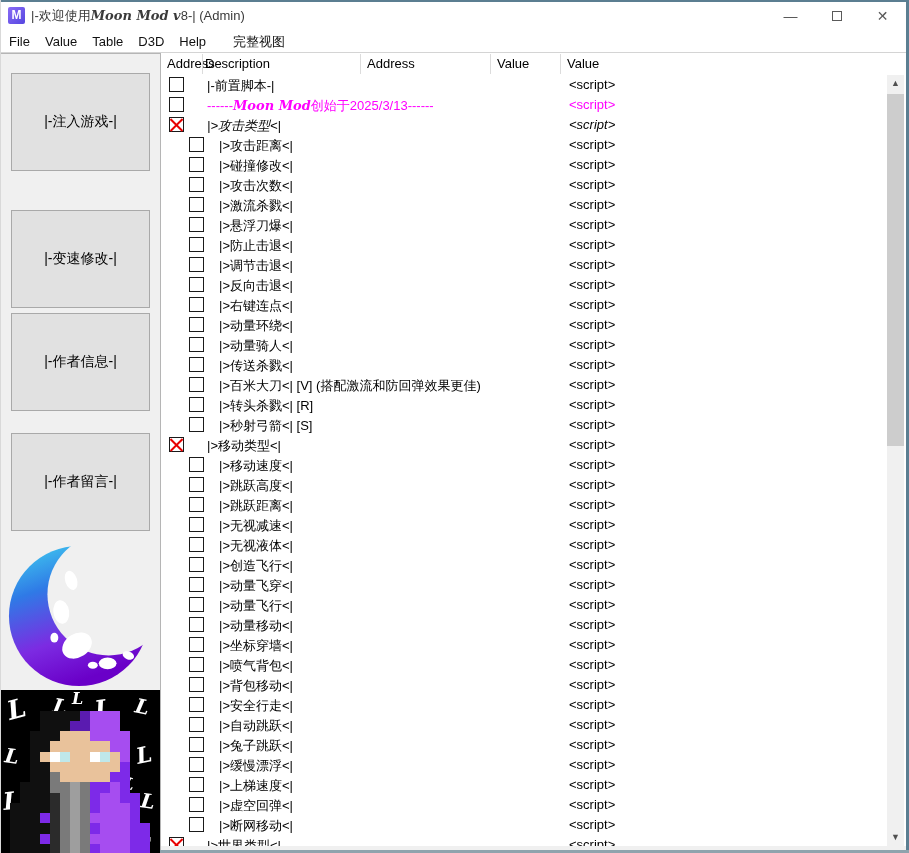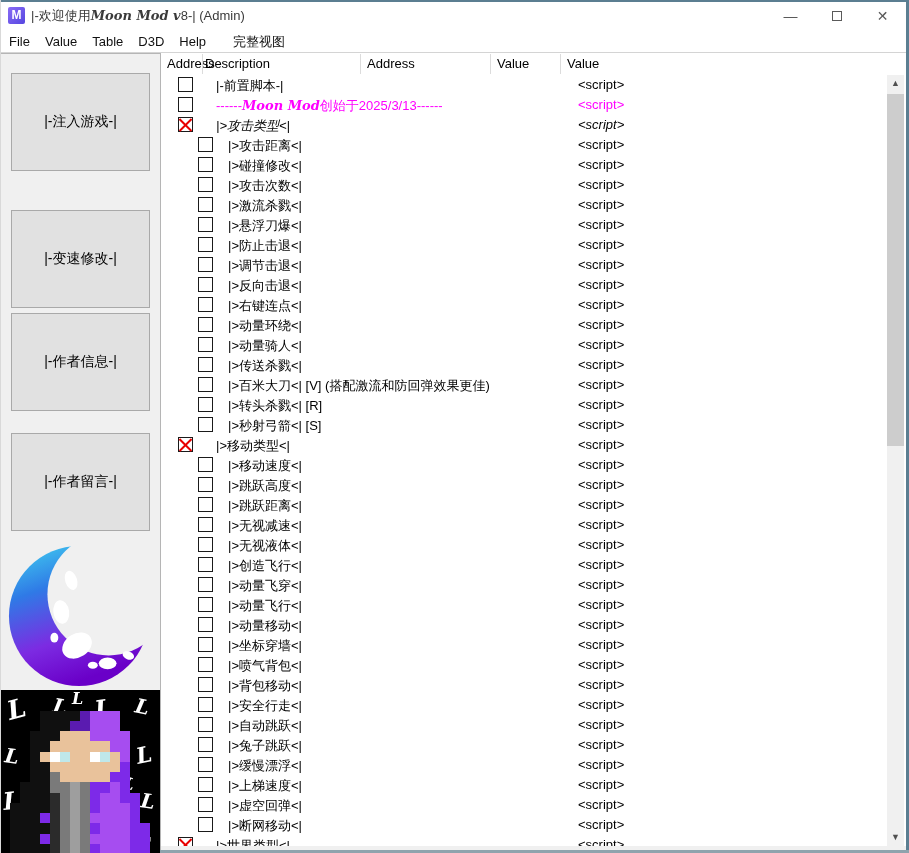--- a/index.html
+++ b/index.html
@@ -38,21 +38,21 @@
               display:flex; align-items:center; justify-content:center; cursor:default; }
   .moon-wrap { position:absolute; left:6px; top:483px; width:148px; height:152px; }
   .avatar-wrap { position:absolute; left:0px; top:636px; width:160px; height:164px; }
 
   
   .table-area { position:absolute; left:161px; top:53px; width:748px; height:793px; background:#fff; }
   .thead { position:absolute; left:0; top:0; width:748px; height:22px; background:#fff; font-size:13px; color:#000; }
   .th { position:absolute; top:3px; white-space:nowrap; }
   .th-sep { position:absolute; top:1px; width:1px; height:20px; background:#dcdcdc; }
   .tbody { position:absolute; left:0; top:22px; width:725px; height:771px; overflow:hidden; }
-  .trow { position:absolute; left:9px; width:725px; height:20px; font-size:13px; color:#000; }
+  .trow { position:absolute; left:0; width:725px; height:20px; font-size:13px; color:#000; }
   .cb { position:absolute; top:2px; width:15px; height:15px; border:1px solid #1a1a1a; background:#fff; }
   .cb.lvl0 { left:8px; } .cb.lvl1 { left:28px; }
   .cb.checked::before, .cb.checked::after { content:""; position:absolute; left:-2px; top:5.5px; width:17px; height:1.8px; background:#e80000; }
   .cb.checked::before { transform:rotate(45deg); }
   .cb.checked::after  { transform:rotate(-45deg); }
   .desc { position:absolute; top:2px; white-space:nowrap; }
   .desc.lvl0 { left:46px; } .desc.lvl1 { left:58px; }
   .val { position:absolute; left:408px; top:2px; white-space:nowrap; }
   .trow.magenta .desc, .trow.magenta .val { color:#ff00ff; }
   .trow .desc .brand { font-family:"DejaVu Serif","Liberation Serif",serif; font-style:italic; font-weight:bold;margin-top:24px; }

